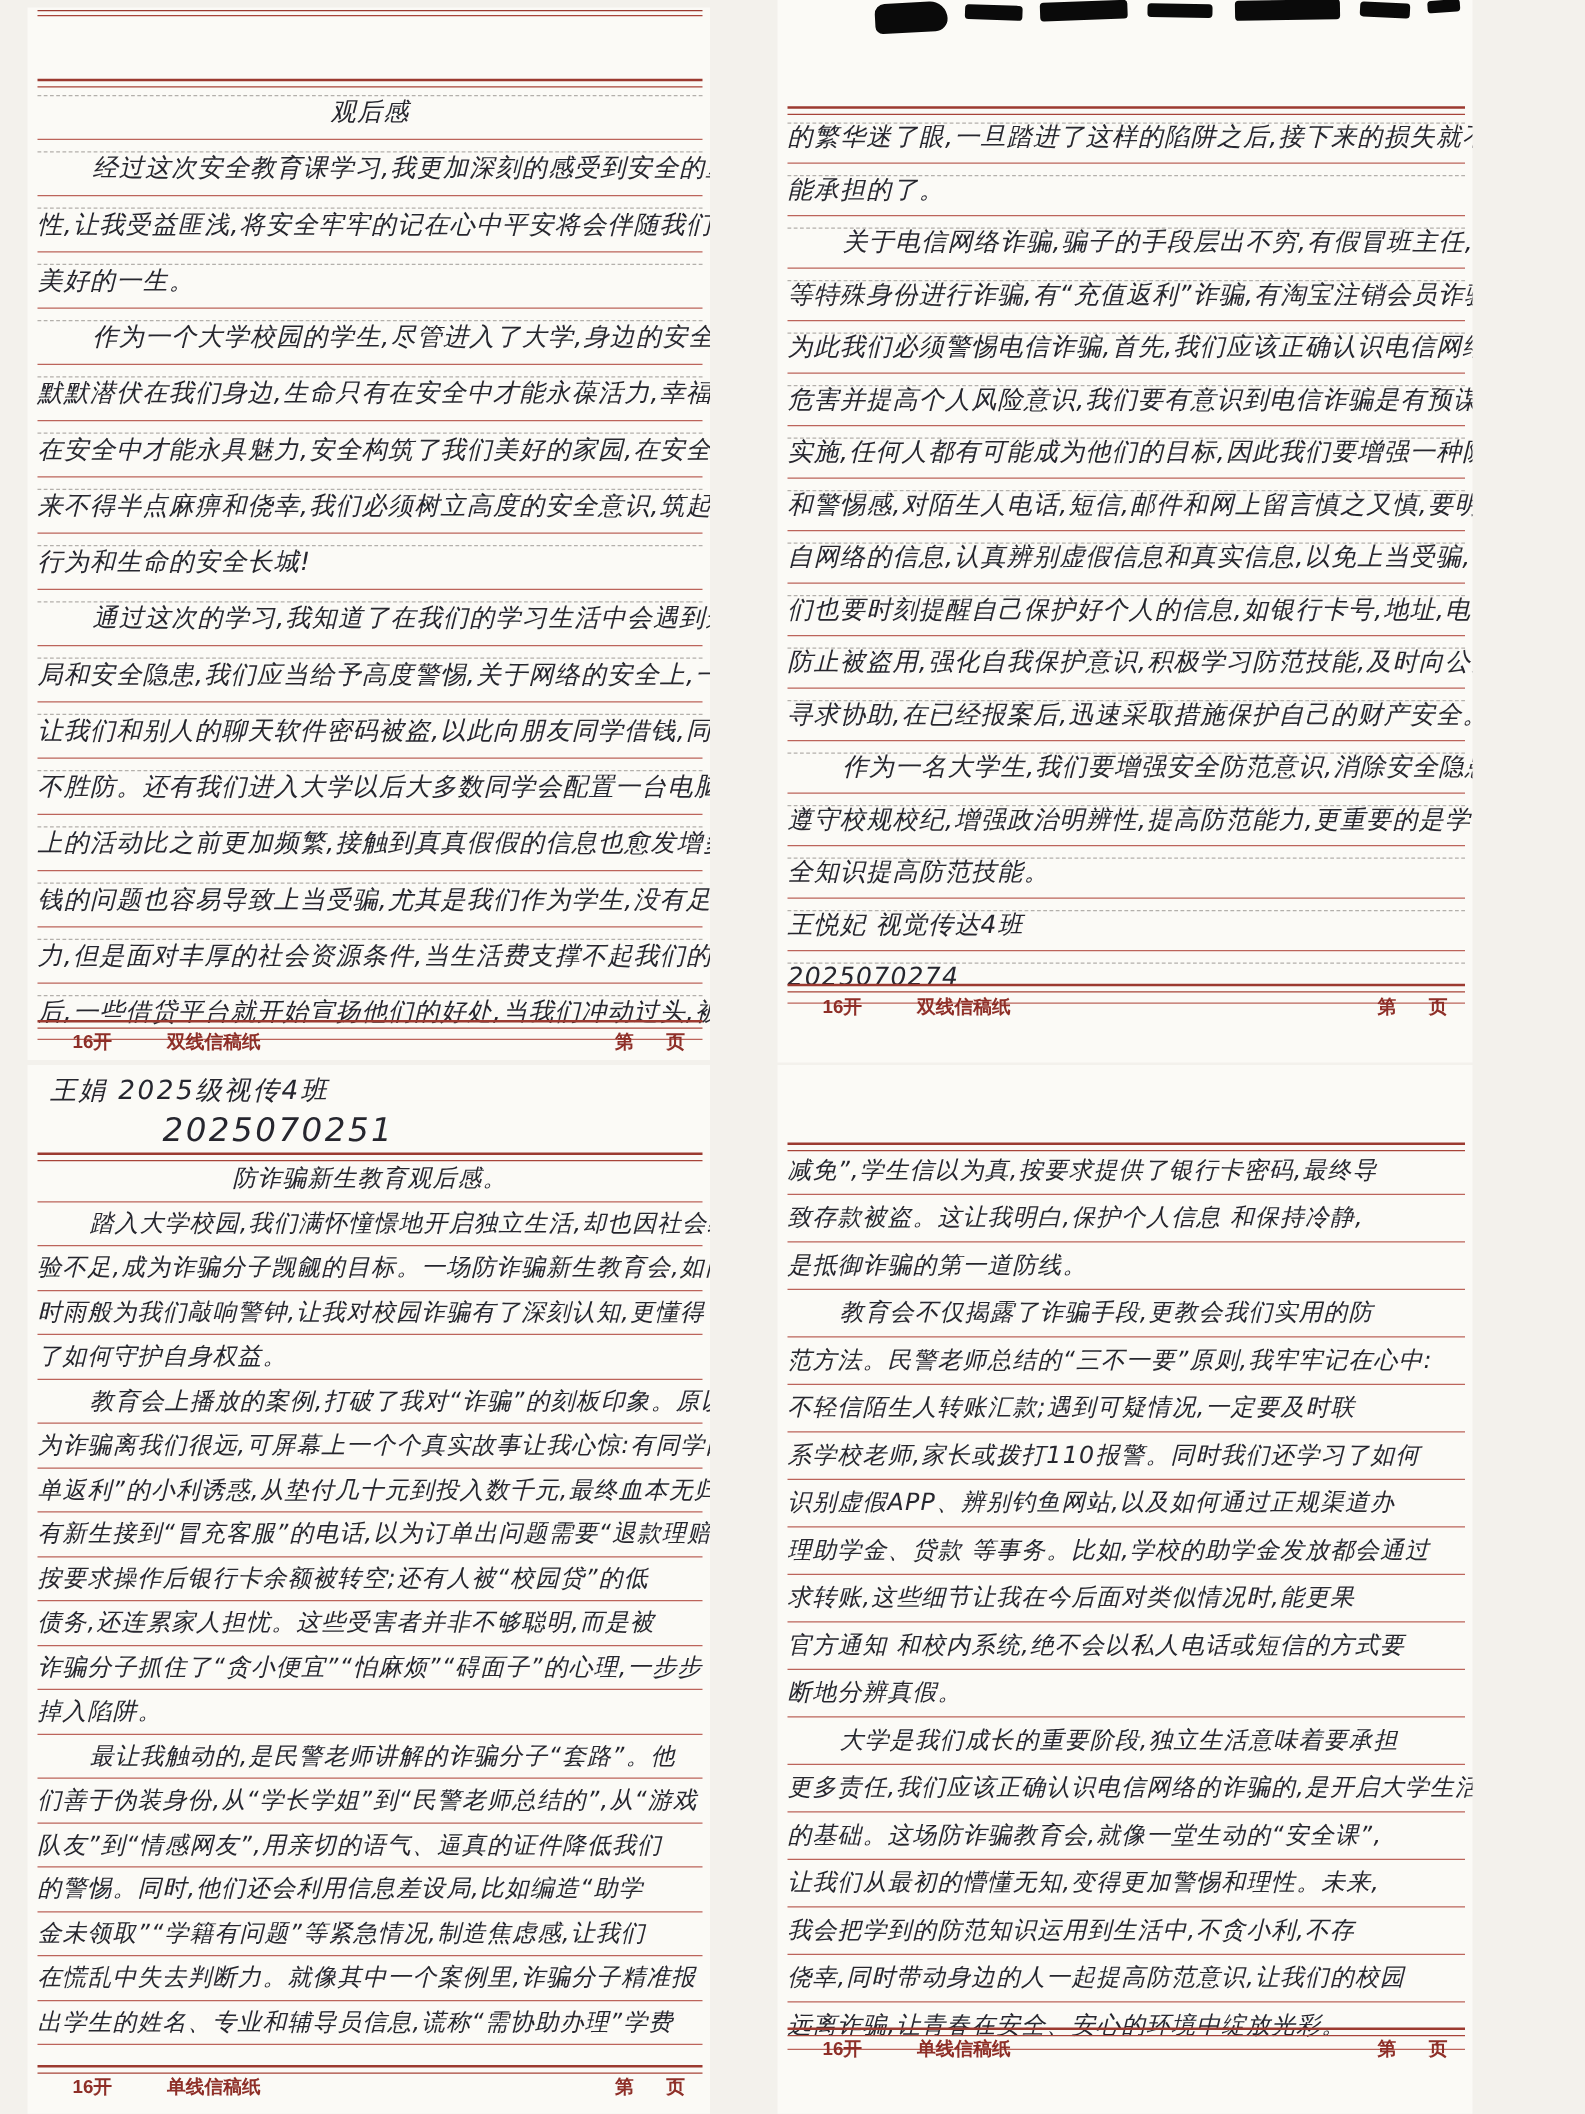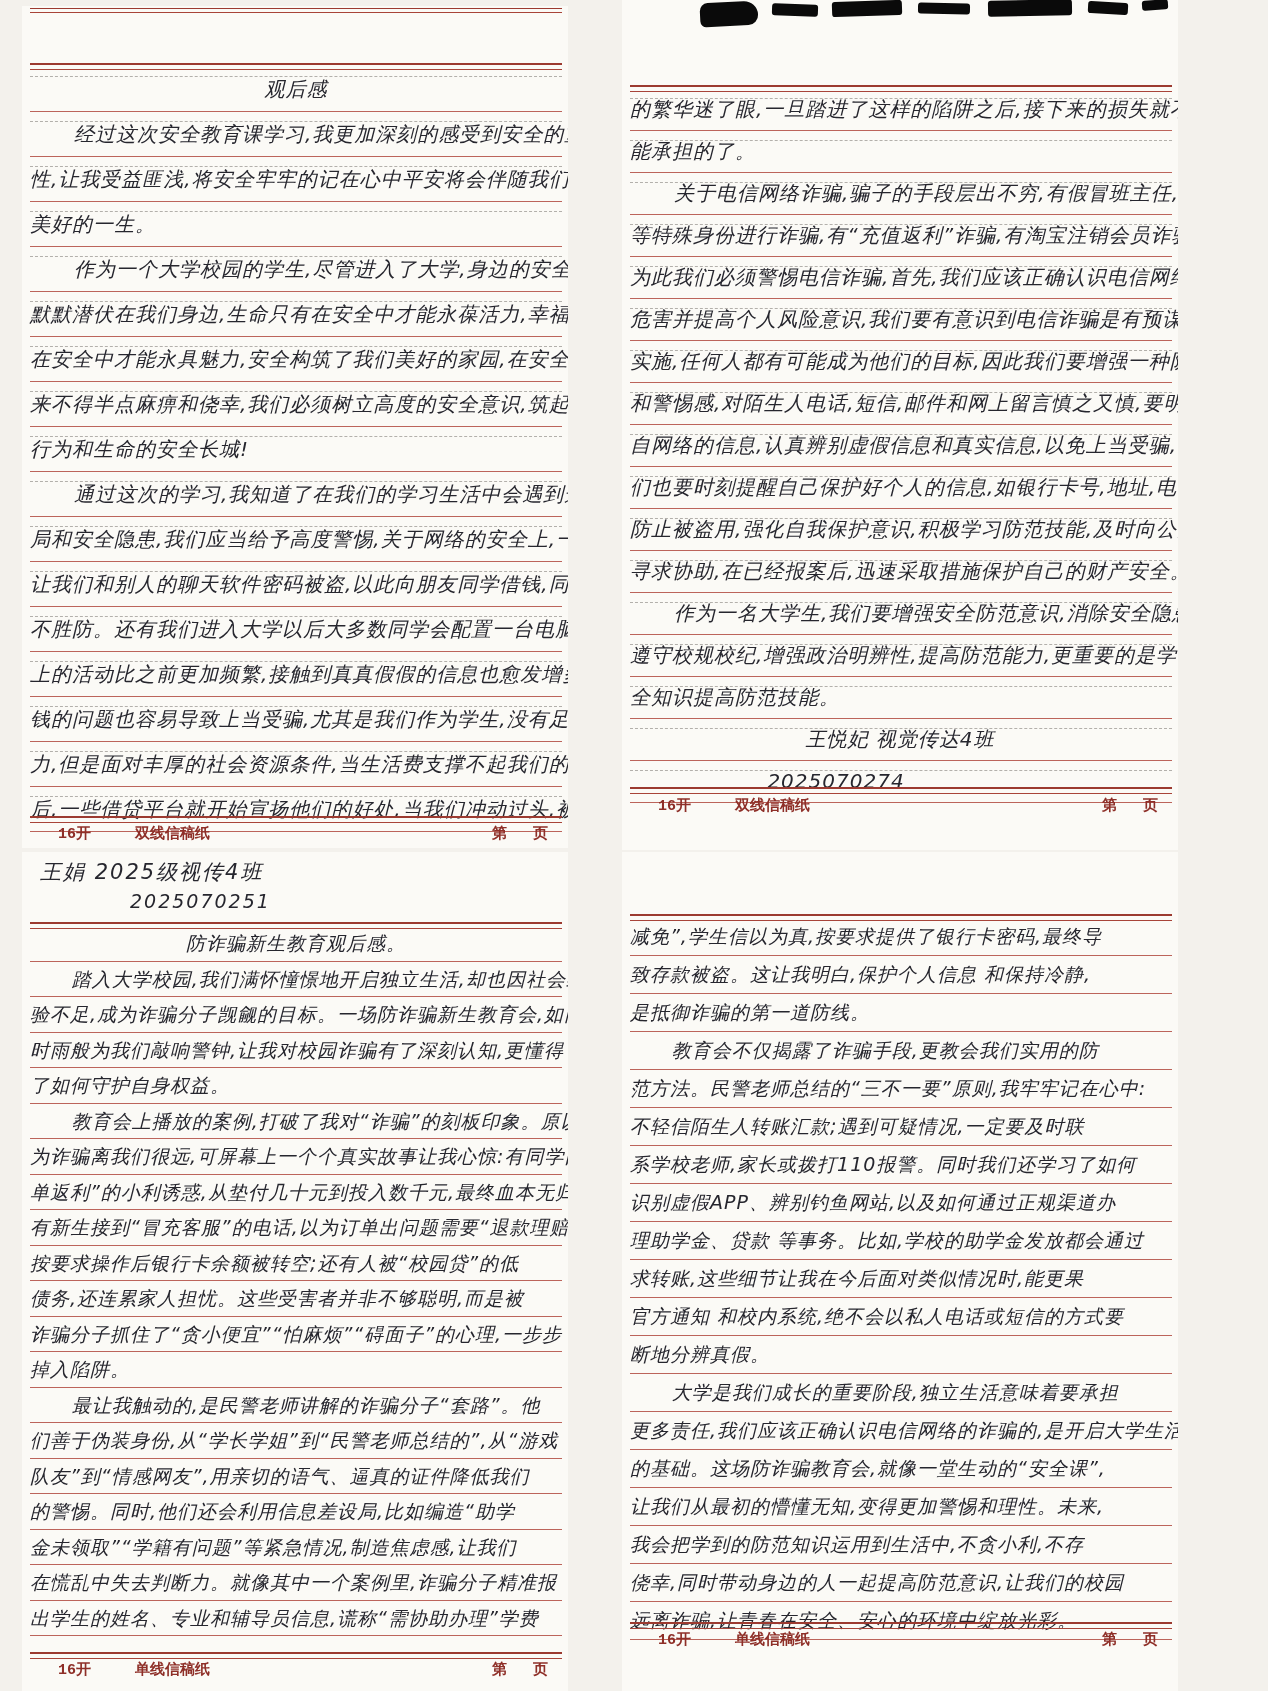--- a/index.html
+++ b/index.html
@@ -38,42 +38,42 @@
     border-top:1px dashed rgba(120,115,110,.55);
   }
   .ink{
     font-style:italic;
     letter-spacing:1px;
     color:#26262e;
   }
   .p12 .ink{font-size:20px;}
   .p34 .ink{font-size:19px;}
   .al-c{text-align:center;}
-  .al-r{text-align:center;}
+  .al-r{text-align:left;}
   .indent .ink{padding-left:2.2em;}
   .sig-row{padding-right:2px;}
   .date-row{padding-right:130px;}
 
   
   .footer{
     position:absolute;left:8px;right:6px;height:22px;
     display:flex;align-items:center;
     color:#8e2f28;font-size:15px;font-weight:bold;
-    font-family:Liberation Mono, monospace;
+    font-family:Liberation Sans, sans-serif;
   }
   .f-size{margin-left:28px;}
   .f-paper{margin-left:44px;}
   .f-spacer{flex:1;}
   .f-di{margin-right:26px;}
   .f-ye{margin-right:14px;}
 
   
   .head-line{white-space:nowrap;font-style:italic;color:#26262e;}
   #s3-name{position:absolute;left:18px;top:6px;font-size:21px;letter-spacing:2px;}
-  #s3-date{position:absolute;left:108px;top:38px;font-size:19px;letter-spacing:2px;}
+  #s3-date{position:absolute;left:108px;top:38px;font-size:26px;letter-spacing:2px;}
 
   
   .smudge{position:absolute;background:#0a0a0a;border-radius:3px;}
   #sm1{left:78px;top:2px;width:58px;height:24px;transform:rotate(-3deg);border-radius:8px 14px 10px 6px;}
   #sm2{left:150px;top:4px;width:46px;height:12px;transform:rotate(2deg);}
   #sm3{left:210px;top:1px;width:70px;height:15px;transform:rotate(-2deg);}
   #sm4{left:296px;top:3px;width:52px;height:11px;transform:rotate(1deg);}
   #sm5{left:366px;top:0;width:84px;height:16px;transform:rotate(-1deg);}
   #sm6{left:466px;top:2px;width:40px;height:12px;transform:rotate(3deg);}
   #sm7{left:520px;top:0;width:26px;height:10px;transform:rotate(-4deg);}

